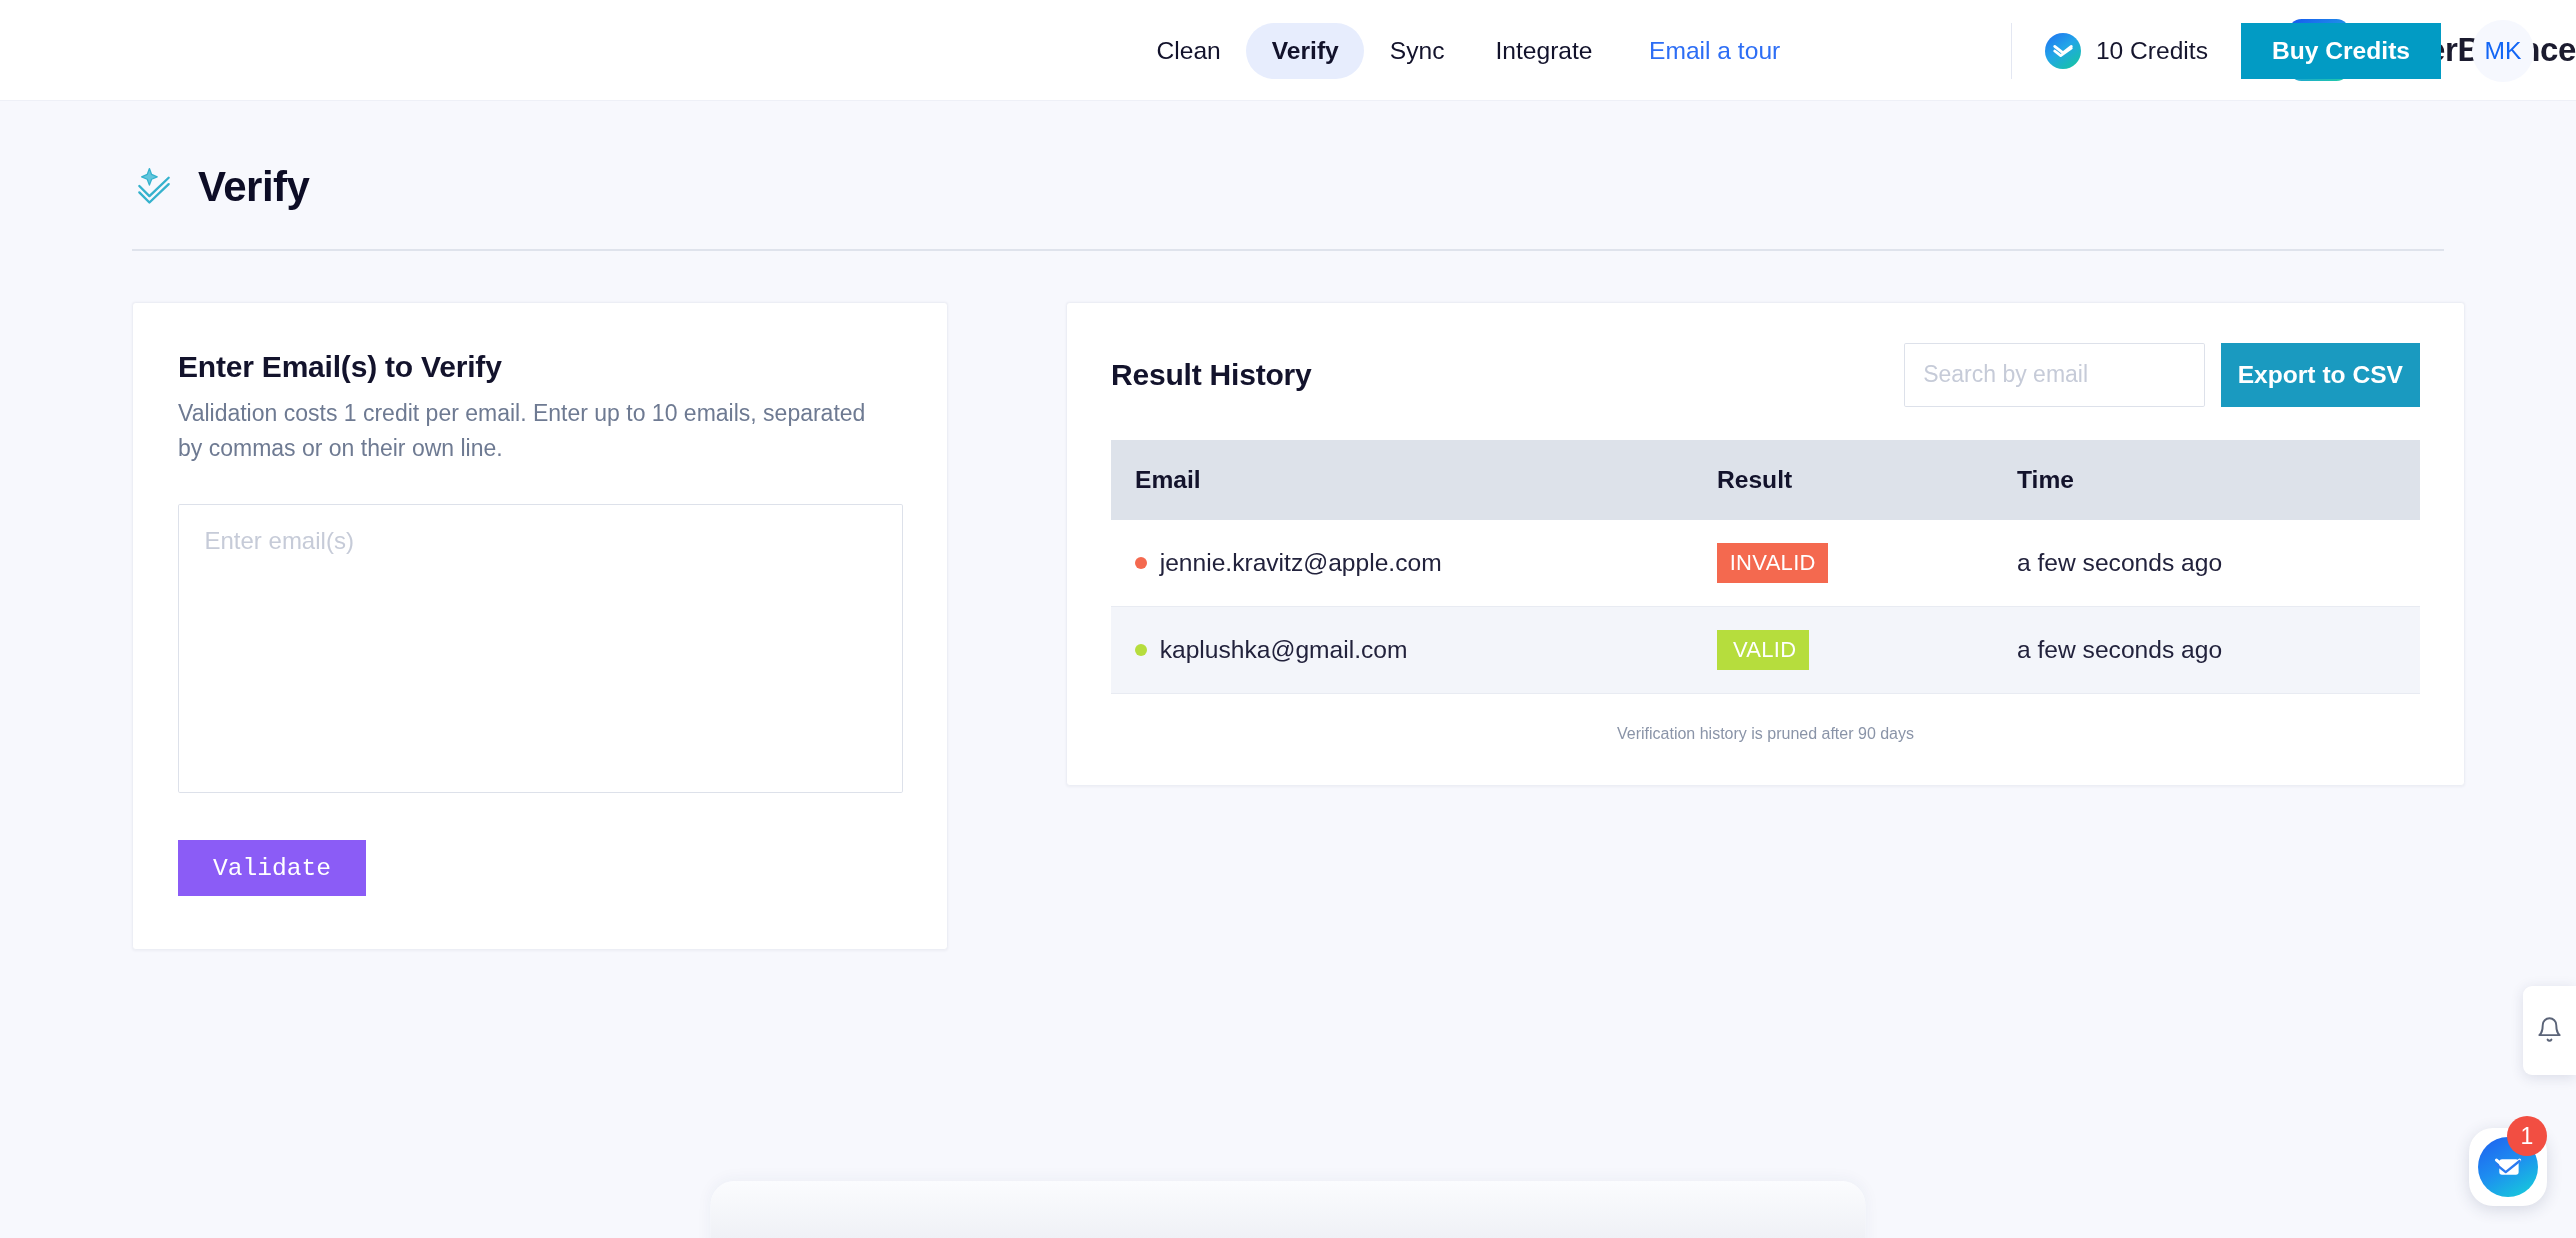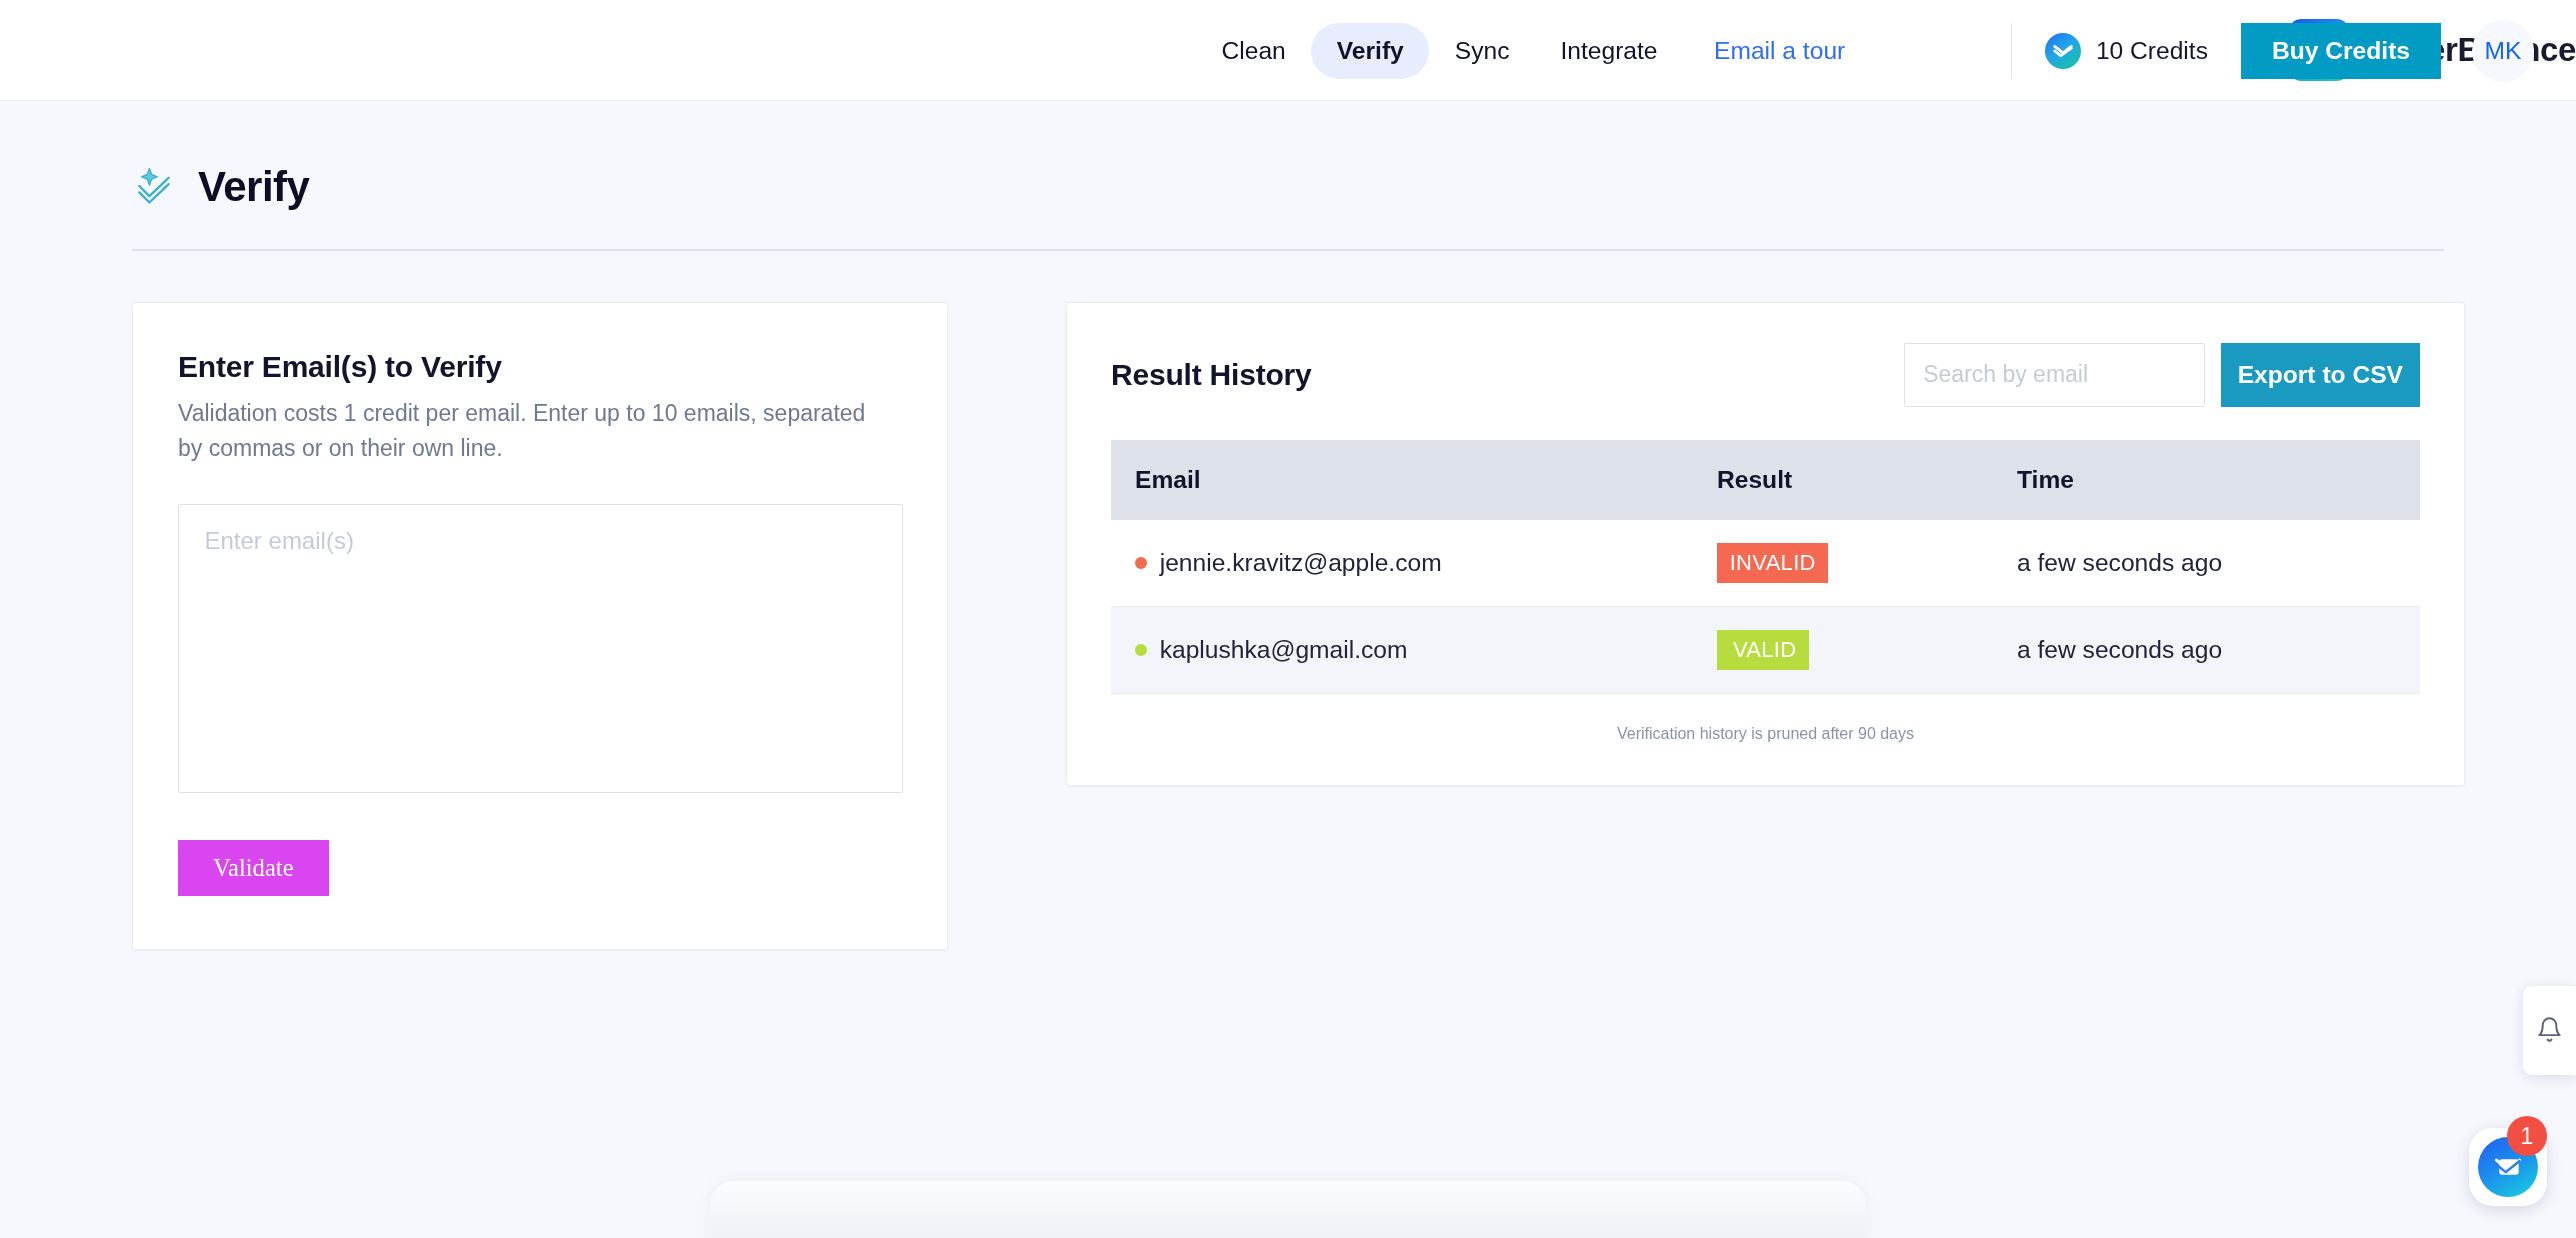--- a/index.html
+++ b/index.html
@@ -48,21 +48,21 @@
   .brand-name {
     font-size: 33px;
     font-weight: 700;
     letter-spacing: -0.4px;
     color: #1b1b2f;
     white-space: nowrap;
   }
 
   .nav-links {
     position: absolute;
-    left: 1196px;
+    left: 1131px;
     top: 0;
     height: 101px;
     display: flex;
     align-items: center;
     gap: 0;
   }
   .nav-link {
     font-size: 24.6px;
     color: #12122b;
     padding: 0 25.5px;
@@ -216,24 +216,24 @@
     font-family: inherit;
     font-size: 24px;
     color: #22223c;
     resize: none;
     outline: none;
   }
   .email-input::placeholder { color: #c6cbd8; }
 
   .validate-btn {
     margin-top: 47px;
-    background: #d946ef;
+    background: #8b5cf6;
     color: #ffffff;
     border: none;
-    font-family: Liberation Serif, serif;
+    font-family: Liberation Mono, monospace;
     font-size: 24.6px;
     font-weight: 500;
     height: 56px;
     padding: 0 35px;
     cursor: pointer;
   }
 
   
   .card-history {
     width: 1399px;

